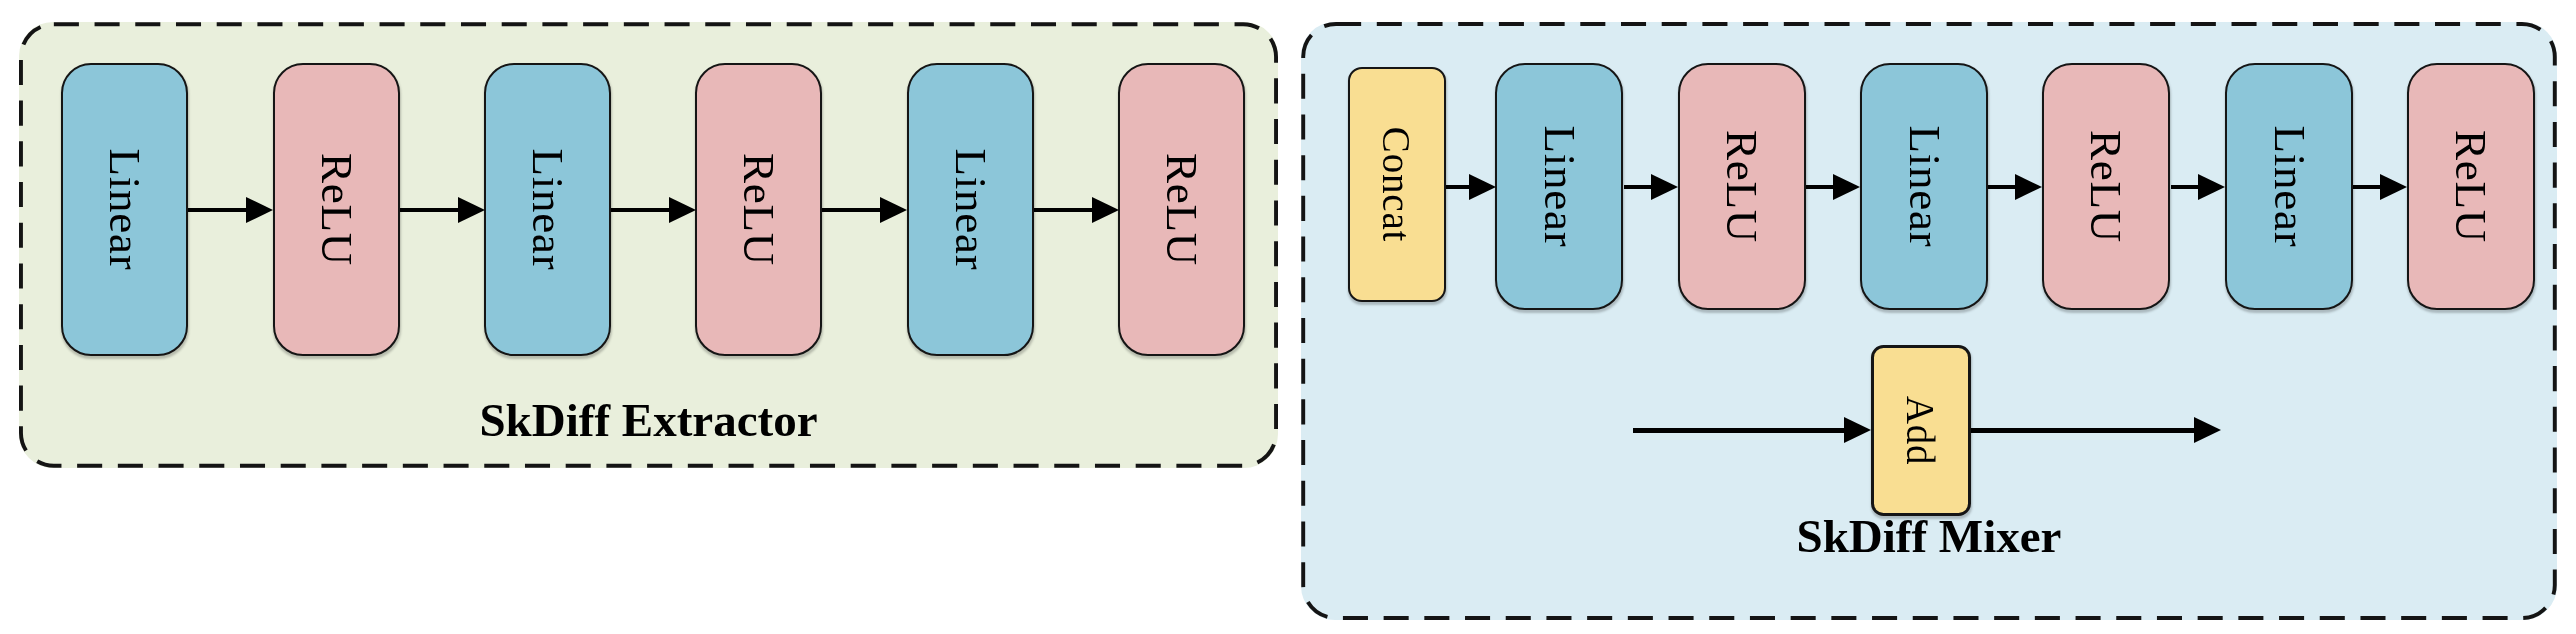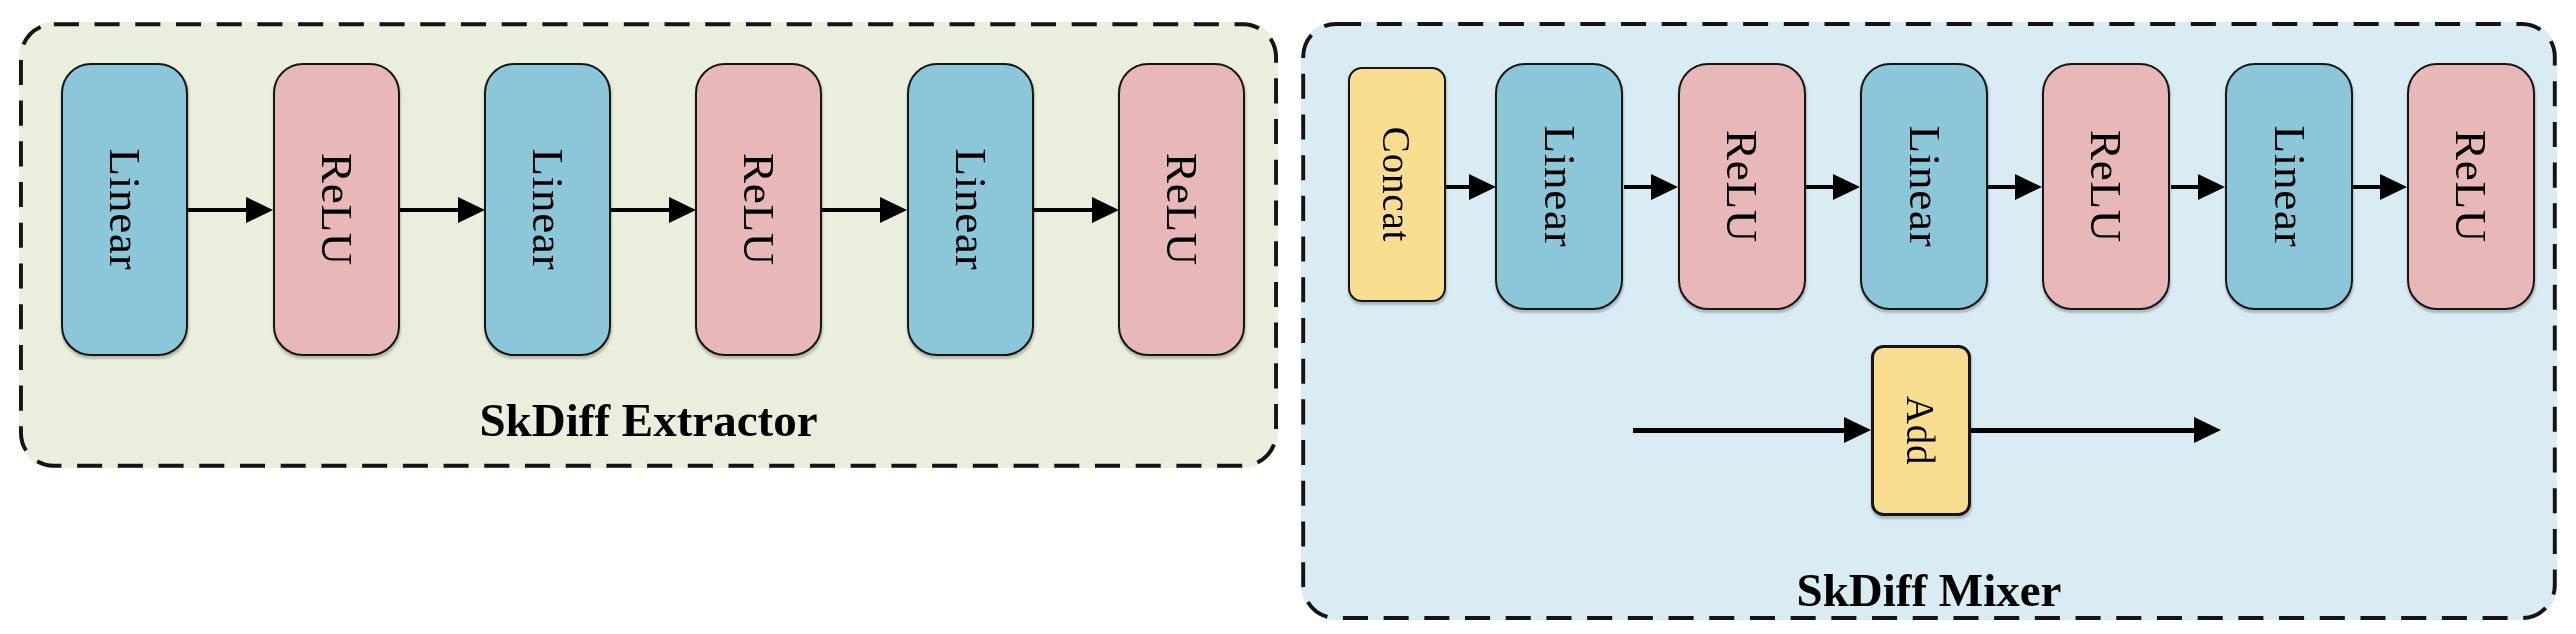--- a/index.html
+++ b/index.html
@@ -126,17 +126,17 @@
     <div class="arr" style="left:870px;top:163px;width:27px;"></div>
     <div class="arr" style="left:1052px;top:163px;width:27px;"></div>
 
     <div class="block op op-thick" style="left:570px;top:323px;width:100px;height:171px;border-radius:12.5px;">
       <span class="vtext small">Add</span>
     </div>
 
     <div class="arr thick" style="left:332px;top:406px;width:211px;"></div>
     <div class="arr thick" style="left:670px;top:406px;width:223px;"></div>
 
-    <div class="panel-title" style="top:545px;">SkDiff Mixer</div>
+    <div class="panel-title" style="top:491px;">SkDiff Mixer</div>
   </section>
 
 </div>
 
 
 </body></html>

